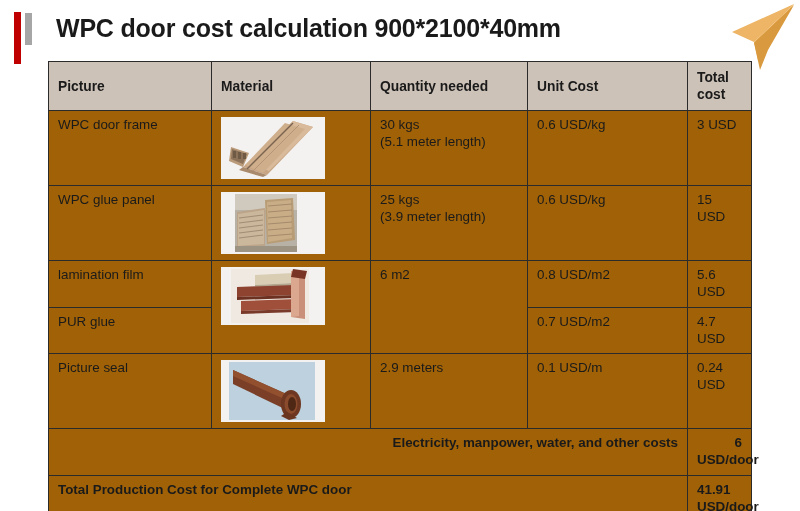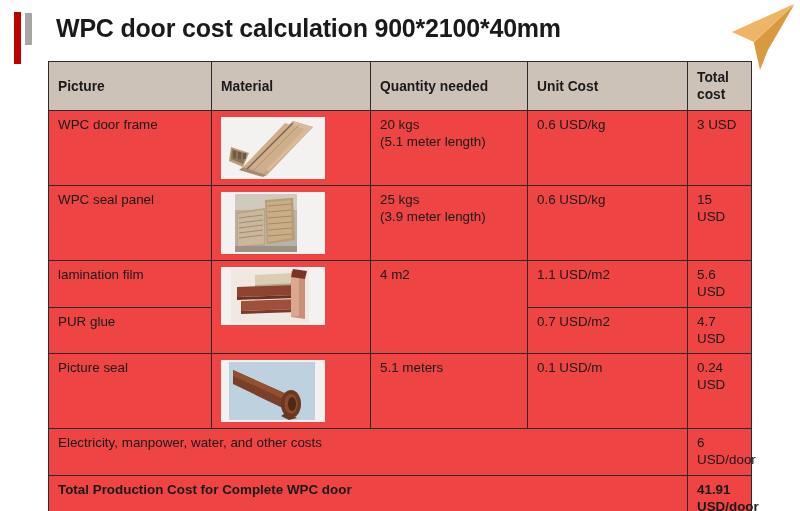--- a/index.html
+++ b/index.html
@@ -74,21 +74,21 @@
     table-layout: fixed;
     background: #f2f0ee;
   }
   table.cost-table td, table.cost-table th {
     border: 1.4px solid #2b2b2b;
     padding: 6px 9px;
     font-size: 13.4px;
     color: #1a1a1a;
     text-align: left;
     vertical-align: top;
-    background: #ef4444;
+    background: #a16207;
     line-height: 1.25;
   }
   table.cost-table thead th {
     background: #cdc2b8;
     font-weight: bold;
     font-size: 13.8px;
     height: 22px;
     vertical-align: middle;
     padding-top: 7px;
     padding-bottom: 7px;
@@ -96,21 +96,22 @@
   td.cell-material { }
   td.cell-qty { }
   td.cell-unit { }
   td.cell-total { }
   td.cell-picture {
     padding: 4px 6px;
     text-align: left;
     vertical-align: top;
   }
   tr.row-summary td {
-    font-weight: normal;
+    font-weight: bold;
+    text-align: right;
   }
   tr.row-total td {
     font-weight: bold;
   }
   .qty-line2 { display: block; }
 
   
   .thumb {
     width: 104px;
     height: 62px;
@@ -165,29 +166,29 @@
               <polygon points="9,32 24,37 20,47 8,42" fill="#8d725a"></polygon>
               <rect x="10" y="34" width="3" height="7" fill="#6f5a46"></rect>
               <rect x="15" y="35" width="3" height="7" fill="#6f5a46"></rect>
               <rect x="20" y="36" width="3" height="6" fill="#6f5a46"></rect>
               <line x1="70" y1="6" x2="24" y2="52" stroke="#7a6450" stroke-width="1.4"></line>
               <line x1="76" y1="8" x2="30" y2="54" stroke="#b39477" stroke-width="1"></line>
             </g>
           </svg>
         </td>
         <td class="cell-qty">
-          <span>20 kgs</span>
+          <span>30 kgs</span>
           <span class="qty-line2">(5.1 meter length)</span>
         </td>
         <td class="cell-unit">0.6 USD/kg</td>
         <td class="cell-total">3 USD</td>
       </tr>
 
       <tr>
-        <td class="cell-material">WPC seal panel</td>
+        <td class="cell-material">WPC glue panel</td>
         <td class="cell-picture">
           <svg class="thumb" viewBox="0 0 104 62">
             <rect x="0" y="0" width="104" height="62" fill="#f4f2f0"></rect>
             <g transform="translate(14,2)">
               <rect x="0" y="0" width="62" height="58" fill="#b8b2a6"></rect>
               <rect x="0" y="0" width="62" height="16" fill="#cfcabd"></rect>
               <polygon points="30,6 58,4 60,46 32,50" fill="#b89c76"></polygon>
               <polygon points="32,8 56,6 57,44 33,48" fill="#c9ad87"></polygon>
               <g stroke="#9a8163" stroke-width="0.8">
                 <line x1="33" y1="12" x2="57" y2="10"></line>
@@ -230,22 +231,22 @@
               <polygon points="6,18 64,16 64,26 6,28" fill="#8e4230"></polygon>
               <polygon points="6,28 64,26 64,29 6,31" fill="#6d3122"></polygon>
               <polygon points="10,32 66,30 66,40 10,42" fill="#a0503a"></polygon>
               <polygon points="10,42 66,40 66,43 10,45" fill="#7a3a29"></polygon>
               <polygon points="60,2 74,4 74,50 60,48" fill="#c98f78"></polygon>
               <polygon points="60,2 68,1 68,47 60,48" fill="#dba88f"></polygon>
               <polygon points="62,0 76,2 74,10 60,8" fill="#7a3426"></polygon>
             </g>
           </svg>
         </td>
-        <td class="cell-qty" rowspan="2">4 m2</td>
-        <td class="cell-unit">1.1 USD/m2</td>
+        <td class="cell-qty" rowspan="2">6 m2</td>
+        <td class="cell-unit">0.8 USD/m2</td>
         <td class="cell-total">5.6 USD</td>
       </tr>
 
       <tr>
         <td class="cell-material">PUR glue</td>
         <td class="cell-unit">0.7 USD/m2</td>
         <td class="cell-total">4.7 USD</td>
       </tr>
 
       <tr>
@@ -257,21 +258,21 @@
               <rect x="0" y="0" width="86" height="58" fill="#bdd2de"></rect>
               <polygon points="4,8 62,34 62,50 4,22" fill="#7b3f28"></polygon>
               <polygon points="4,8 62,34 62,40 4,14" fill="#93502f"></polygon>
               <ellipse cx="62" cy="42" rx="10" ry="14" fill="#6d3721"></ellipse>
               <ellipse cx="62" cy="42" rx="6.5" ry="10" fill="#8a4a2c"></ellipse>
               <ellipse cx="63" cy="42" rx="4" ry="7" fill="#4e2715"></ellipse>
               <polygon points="58,50 68,56 60,58 52,54" fill="#6b3620"></polygon>
             </g>
           </svg>
         </td>
-        <td class="cell-qty">5.1 meters</td>
+        <td class="cell-qty">2.9 meters</td>
         <td class="cell-unit">0.1 USD/m</td>
         <td class="cell-total">0.24 USD</td>
       </tr>
 
       <tr class="row-summary">
         <td colspan="4">Electricity, manpower, water, and other costs</td>
         <td>6 USD/door</td>
       </tr>
 
       <tr class="row-total">

